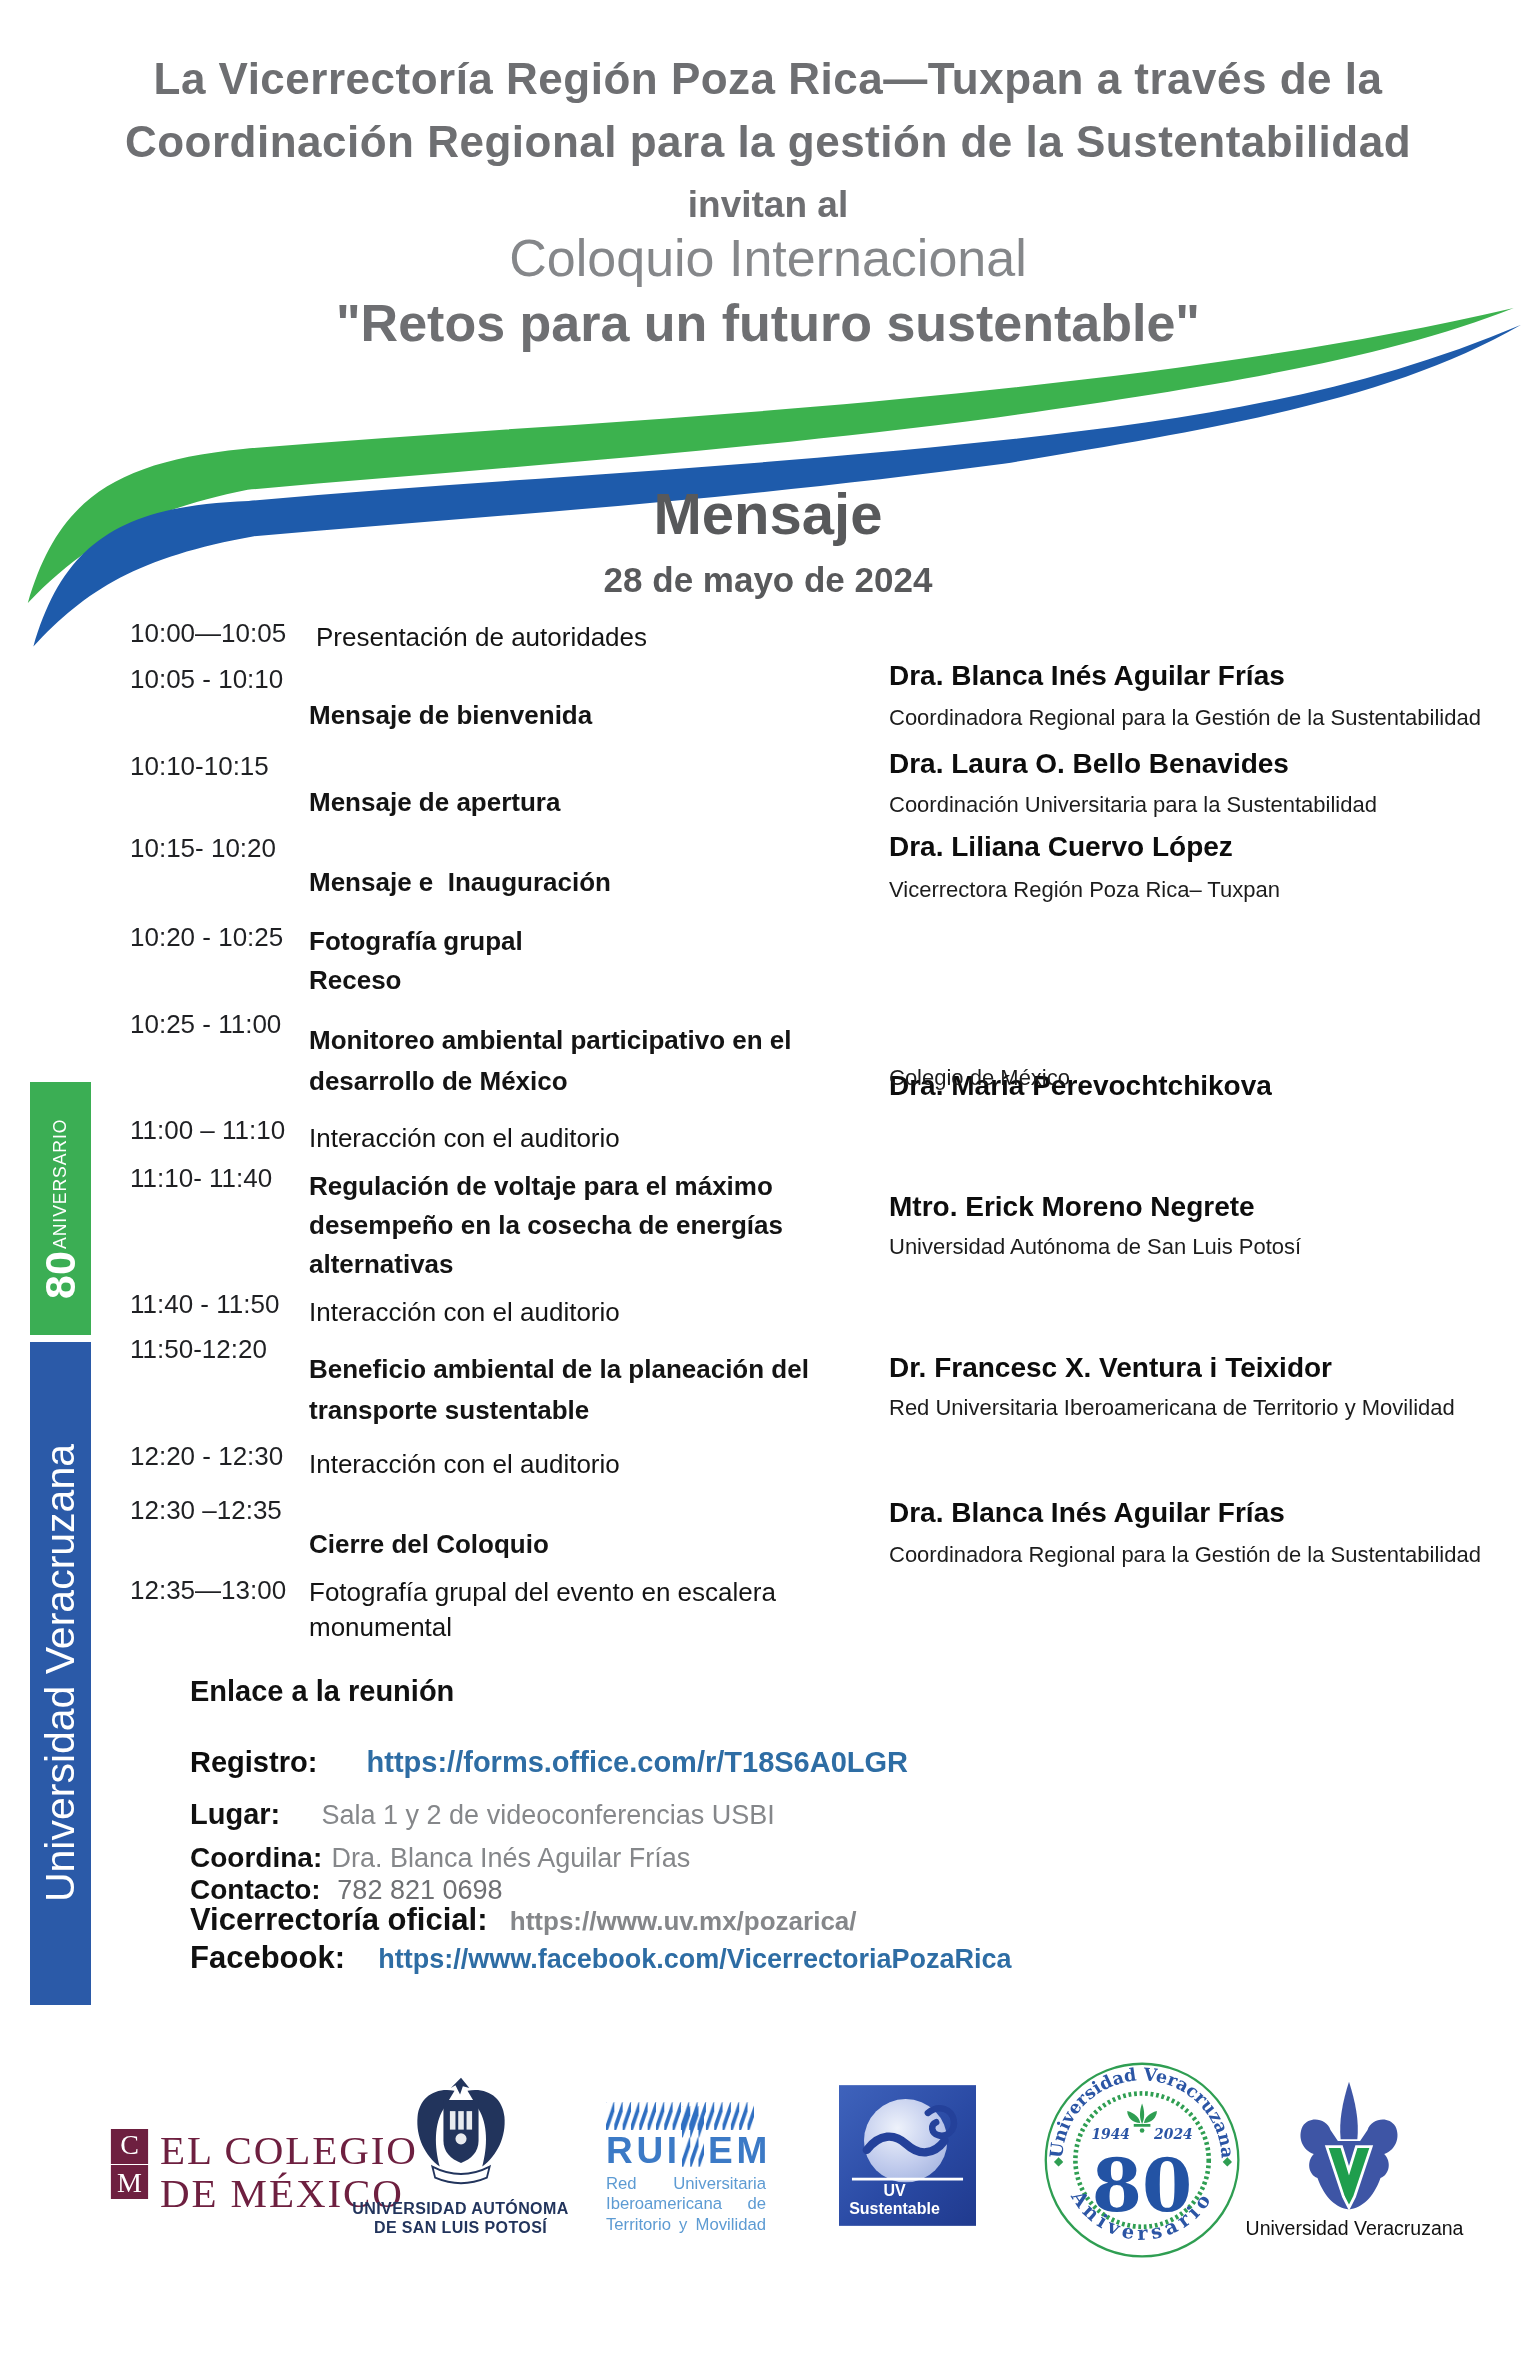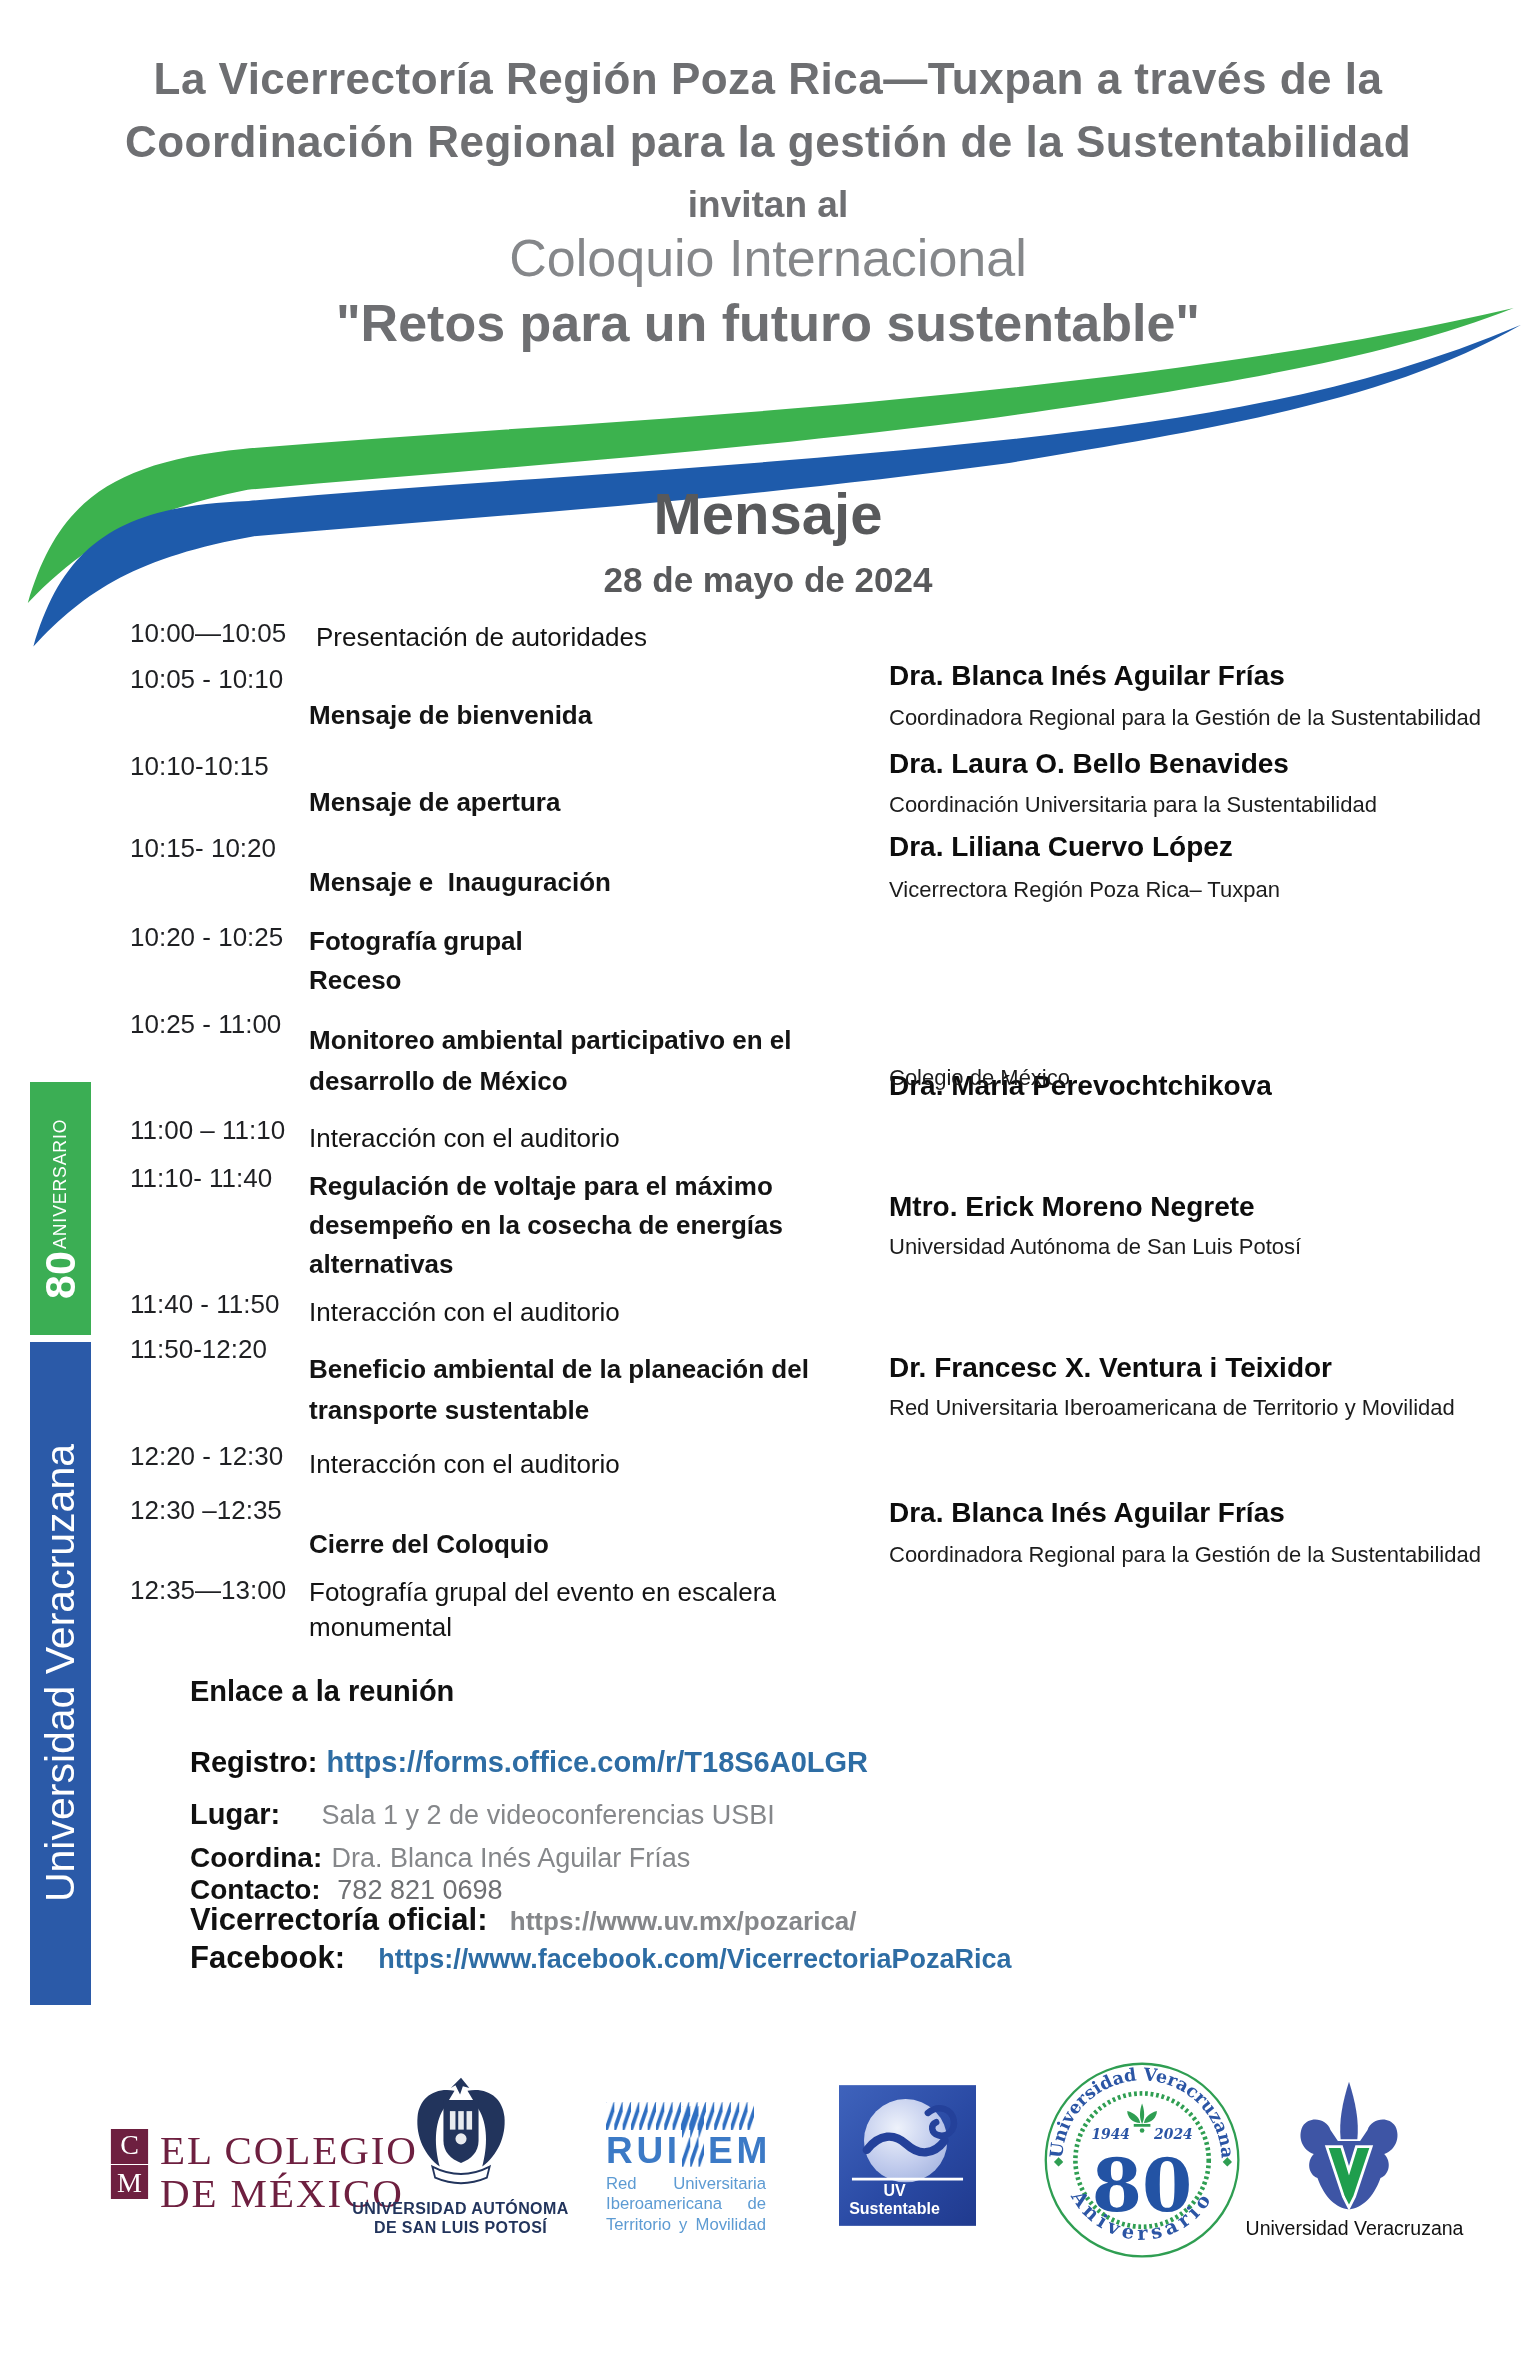--- a/index.html
+++ b/index.html
@@ -29,21 +29,21 @@
   .side-blue{top:1342px;height:663px;background:#2b5aa8;}
   .anniv-num{font-size:43px;font-weight:bold;}
   .anniv-lab{font-size:17.6px;letter-spacing:0.9px;margin-top:1.9px;}
   .univer{font-size:41px;}
   
   .lnk-head{position:absolute;left:190px;font-size:29px;font-weight:bold;color:#111;}
   .lnk-zoom{position:absolute;left:190px;font-size:28px;color:#2b5fa6;text-decoration:underline;cursor:pointer;}
   .lnk-row{position:absolute;left:190px;font-size:28px;color:#111;}
   .lnk-row .lab{font-weight:bold;color:#111;margin-right:9.3px;}
   .lnk-row .val-gray{color:#85878a;}
-  .lnk-row .val-blue{color:#2e6da4;font-weight:bold;cursor:pointer;}
+  .lnk-row .val-blue{color:#2e6da4;font-weight:bold;cursor:pointer;margin-left:40px;}
   .lnk-row .val-grayb{color:#85878a;font-weight:bold;}
   .big-lab{font-size:31px;}
   
   .cm-box{position:absolute;left:109px;top:2127px;width:41px;height:74px;background:#6e2040;
           box-shadow:inset 0 0 0 1.9px #fff, inset 0 0 0 3.7px #6e2040;display:flex;flex-direction:column;}
   .cm-box span{flex:1;display:flex;align-items:center;justify-content:center;color:#fff;
           font-family:"Liberation Serif",serif;font-size:28px;}
   .cm-box span:first-child{border-bottom:1.9px solid #fff;}
   .cm-text{position:absolute;left:160px;font-family:"Liberation Serif",serif;color:#6e2040;
            font-size:41px;letter-spacing:1.9px;}

